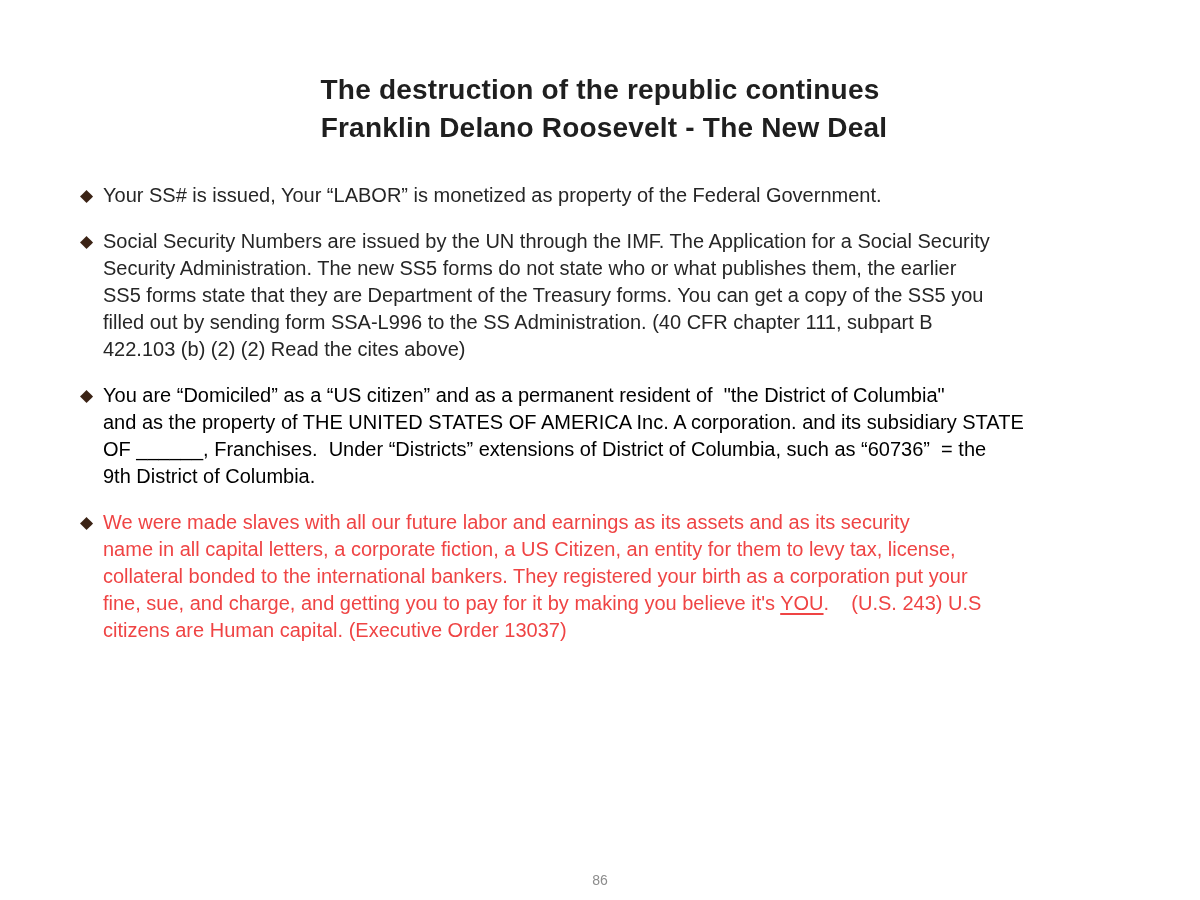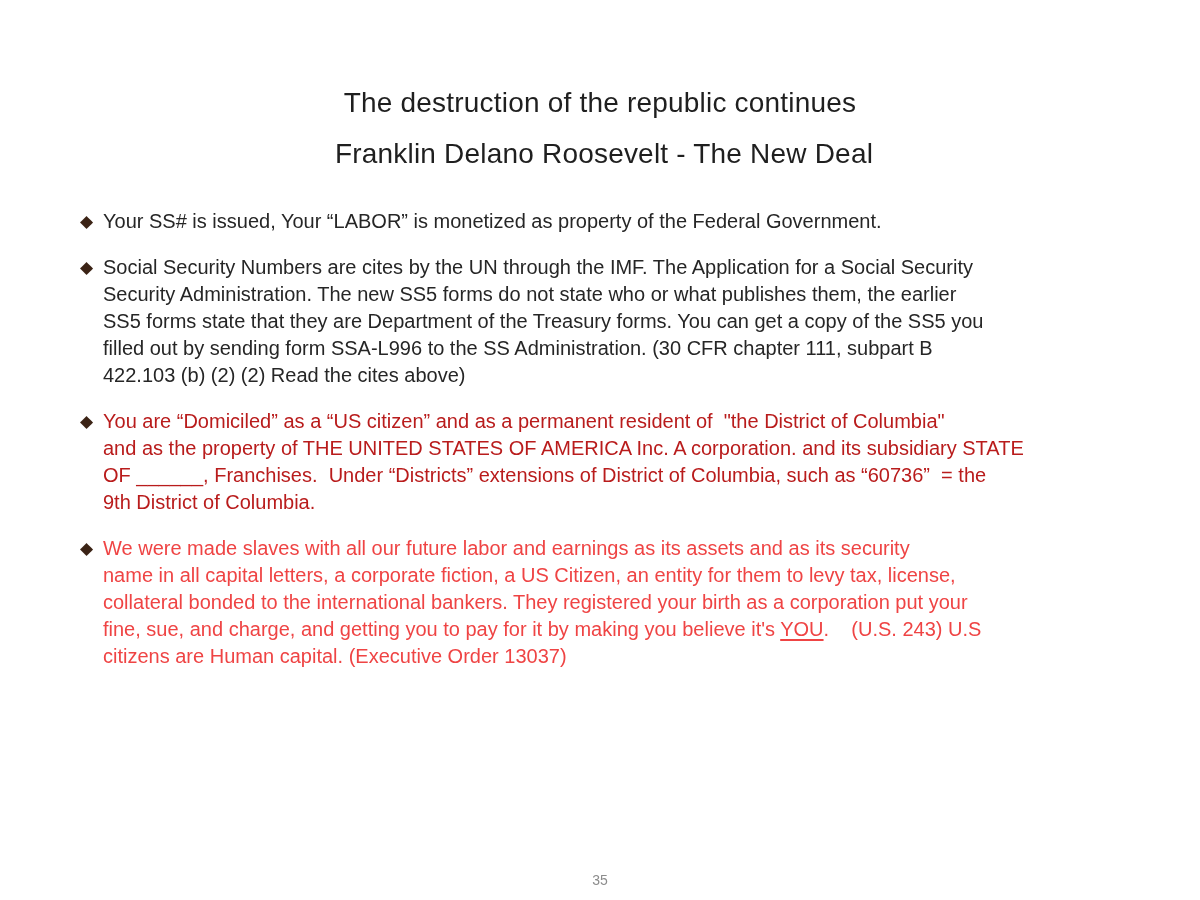--- a/index.html
+++ b/index.html
@@ -21,23 +21,22 @@
     position: relative;
   }
   .title-block {
     padding-top: 71px;
     text-align: center;
   }
   .title-line {
     font-size: 28px;
     line-height: 38px;
     color: #1f1f1f;
-    font-weight: 400;
+    font-weight: 700;
     letter-spacing: 0.2px;
-    margin-top: 13px;
   }
   .content {
     margin: 35px 50px 0 80px;
   }
   .bullet {
     display: flex;
     align-items: flex-start;
     margin-bottom: 19px;
   }
   .marker {
@@ -81,43 +80,43 @@
   <div class="content">
       <div class="bullet">
         <span class="marker" style="color: rgb(59, 35, 21);">◆</span>
         <div class="btext" style="color: rgb(38, 38, 38);">
           <div class="line">Your SS# is issued, Your “LABOR” is monetized as property of the Federal Government.</div>
         </div>
       </div>
       <div class="bullet">
         <span class="marker" style="color: rgb(59, 35, 21);">◆</span>
         <div class="btext" style="color: rgb(38, 38, 38);">
-          <div class="line">Social Security Numbers are cites by the UN through the IMF. The Application for a Social Security</div>
+          <div class="line">Social Security Numbers are issued by the UN through the IMF. The Application for a Social Security</div>
           <div class="line">Security Administration. The new SS5 forms do not state who or what publishes them, the earlier</div>
           <div class="line">SS5 forms state that they are Department of the Treasury forms. You can get a copy of the SS5 you</div>
-          <div class="line">filled out by sending form SSA-L996 to the SS Administration. (30 CFR chapter 111, subpart B</div>
+          <div class="line">filled out by sending form SSA-L996 to the SS Administration. (40 CFR chapter 111, subpart B</div>
           <div class="line">422.103 (b) (2) (2) Read the cites above)</div>
         </div>
       </div>
       <div class="bullet">
         <span class="marker" style="color: rgb(59, 35, 21);">◆</span>
-        <div class="btext" style="color: #b91c1c;">
+        <div class="btext" style="color: #000000;">
           <div class="line">You are “Domiciled” as a “US citizen” and as a permanent resident of  "the District of Columbia"</div>
           <div class="line">and as the property of THE UNITED STATES OF AMERICA Inc. A corporation. and its subsidiary STATE</div>
           <div class="line">OF ______, Franchises.  Under “Districts” extensions of District of Columbia, such as “60736”  = the</div>
           <div class="line">9th District of Columbia.</div>
         </div>
       </div>
       <div class="bullet">
         <span class="marker" style="color: rgb(59, 35, 21);">◆</span>
         <div class="btext" style="color: #ef4444;">
           <div class="line">We were made slaves with all our future labor and earnings as its assets and as its security</div>
           <div class="line">name in all capital letters, a corporate fiction, a US Citizen, an entity for them to levy tax, license,</div>
           <div class="line">collateral bonded to the international bankers. They registered your birth as a corporation put your</div>
           <div class="line"><span>fine, sue, and charge, and getting you to pay for it by making you believe it's </span><span class="u">YOU</span><span>.    (U.S. 243) U.S</span></div>
           <div class="line">citizens are Human capital. (Executive Order 13037)</div>
         </div>
       </div>
     </div>
 
-  <div class="page-num" style="color: rgb(140, 140, 140);">35</div>
+  <div class="page-num" style="color: rgb(140, 140, 140);">86</div>
 
 </div>
 
 </body></html>

